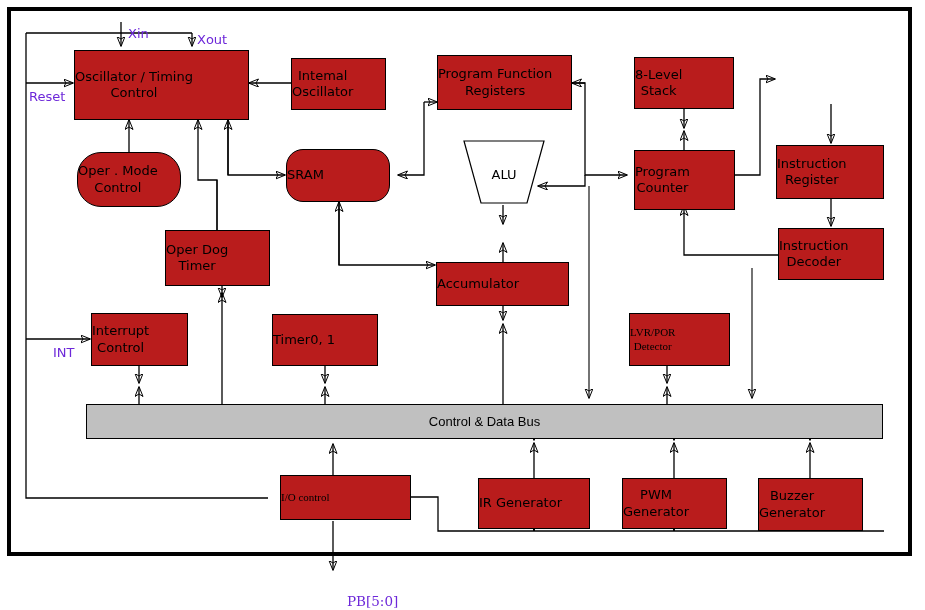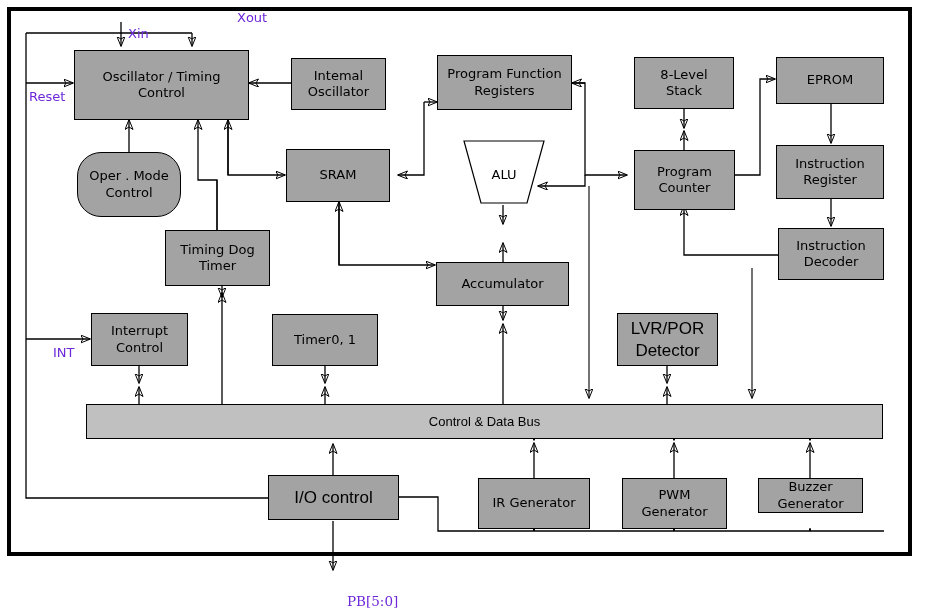--- a/index.html
+++ b/index.html
@@ -4,24 +4,24 @@
 <title>MCU Block Diagram</title>
 <style>
   html,body{margin:0;padding:0;background:#ffffff;}
   body{font-family:"DejaVu Sans",sans-serif;}
   #root{position:relative;width:925px;height:610px;background:#fff;overflow:hidden;}
 
   .outer-frame{position:absolute;left:7px;top:7px;width:905px;height:549px;
                border:4px solid #000;box-sizing:border-box;}
 
   
-  .blk{position:absolute;box-sizing:border-box;border:1px solid #000;background:#a3a3a3;
-       display:flex;align-items:center;justify-content:center;text-align:center;
+  .blk{position:absolute;box-sizing:border-box;border:1px solid #000;background:#b91c1c;
+       display:flex;align-items:center;justify-content:flex-start;text-align:center;
        font-family:"DejaVu Sans",sans-serif;font-size:13px;color:#000;line-height:1.25;z-index:6;}
-  .blk.serif{font-family:Liberation Sans, sans-serif;font-size:17px;}
+  .blk.serif{font-family:Liberation Serif, serif;font-size:11px;margin-left:12px;}
 
   
   .bus{position:absolute;box-sizing:border-box;border:1px solid #000;background:#c0c0c0;
        display:flex;align-items:center;justify-content:center;
        font-family:Liberation Sans, sans-serif;font-size:13px;z-index:6;}
 
   
   .alu{position:absolute;z-index:6;}
   .alu svg{display:block;}
   .alu .alu-lbl{position:absolute;left:0;top:0;width:100%;height:100%;
@@ -183,32 +183,29 @@
     </div>
   </div>
 
   <div class="blk" style="left:634px;top:57px;width:100px;height:52px;">
     <div>
       <div>8-Level</div>
       <div>Stack</div>
     </div>
   </div>
 
-  <div class="blk" style="left:776px;top:57px;width:108px;height:47px;">
-    <div>EPROM</div>
-  </div>
-
-  <div class="blk" style="left:77px;top:152px;width:104px;height:65px;border-radius:24px;">
+
+  <div class="blk" style="left:77px;top:152px;width:104px;height:55px;border-radius:24px;">
     <div>
       <div>Oper . Mode</div>
       <div>Control</div>
     </div>
   </div>
 
-  <div class="blk" style="left:286px;top:149px;width:104px;height:53px;">
+  <div class="blk" style="left:286px;top:149px;width:104px;height:53px;border-radius:17px;">
     <div>SRAM</div>
   </div>
 
   <div class="alu" style="left:459px;top:139px;width:90px;height:66px;">
     <svg width="90" height="66" viewBox="0 0 90 66">
       <polygon points="5,2 85,2 68,64 22,64" fill="#ffffff" stroke="#000" stroke-width="1.2"></polygon>
     </svg>
     <div class="alu-lbl">ALU</div>
   </div>
 
@@ -221,21 +218,21 @@
 
   <div class="blk" style="left:776px;top:145px;width:108px;height:54px;">
     <div>
       <div>Instruction</div>
       <div>Register</div>
     </div>
   </div>
 
   <div class="blk" style="left:165px;top:230px;width:105px;height:56px;">
     <div>
-      <div>Timing Dog</div>
+      <div>Oper Dog</div>
       <div>Timer</div>
     </div>
   </div>
 
   <div class="blk" style="left:436px;top:262px;width:133px;height:44px;">
     <div>Accumulator</div>
   </div>
 
   <div class="blk" style="left:778px;top:228px;width:106px;height:52px;">
     <div>
@@ -274,26 +271,26 @@
     <div>I/O control</div>
   </div>
 
   <div class="blk" style="left:622px;top:478px;width:105px;height:51px;">
     <div>
       <div>PWM</div>
       <div>Generator</div>
     </div>
   </div>
 
-  <div class="blk" style="left:758px;top:478px;width:105px;height:35px;">
+  <div class="blk" style="left:758px;top:478px;width:105px;height:53px;">
     <div>
       <div>Buzzer</div>
       <div>Generator</div>
     </div>
   </div>
 
   <span class="lbl" style="left:128px;top:26px;">Xin</span>
-  <span class="lbl" style="left:197px;top:10px;margin-left:40px;">Xout</span>
+  <span class="lbl" style="left:197px;top:32px;">Xout</span>
   <span class="lbl" style="left:29px;top:89px;">Reset</span>
   <span class="lbl" style="left:53px;top:345px;">INT</span>
   <span class="lbl serif" style="left:303px;top:593px;">PB[5:0]</span>
 
 </div>
 
 </body></html>

